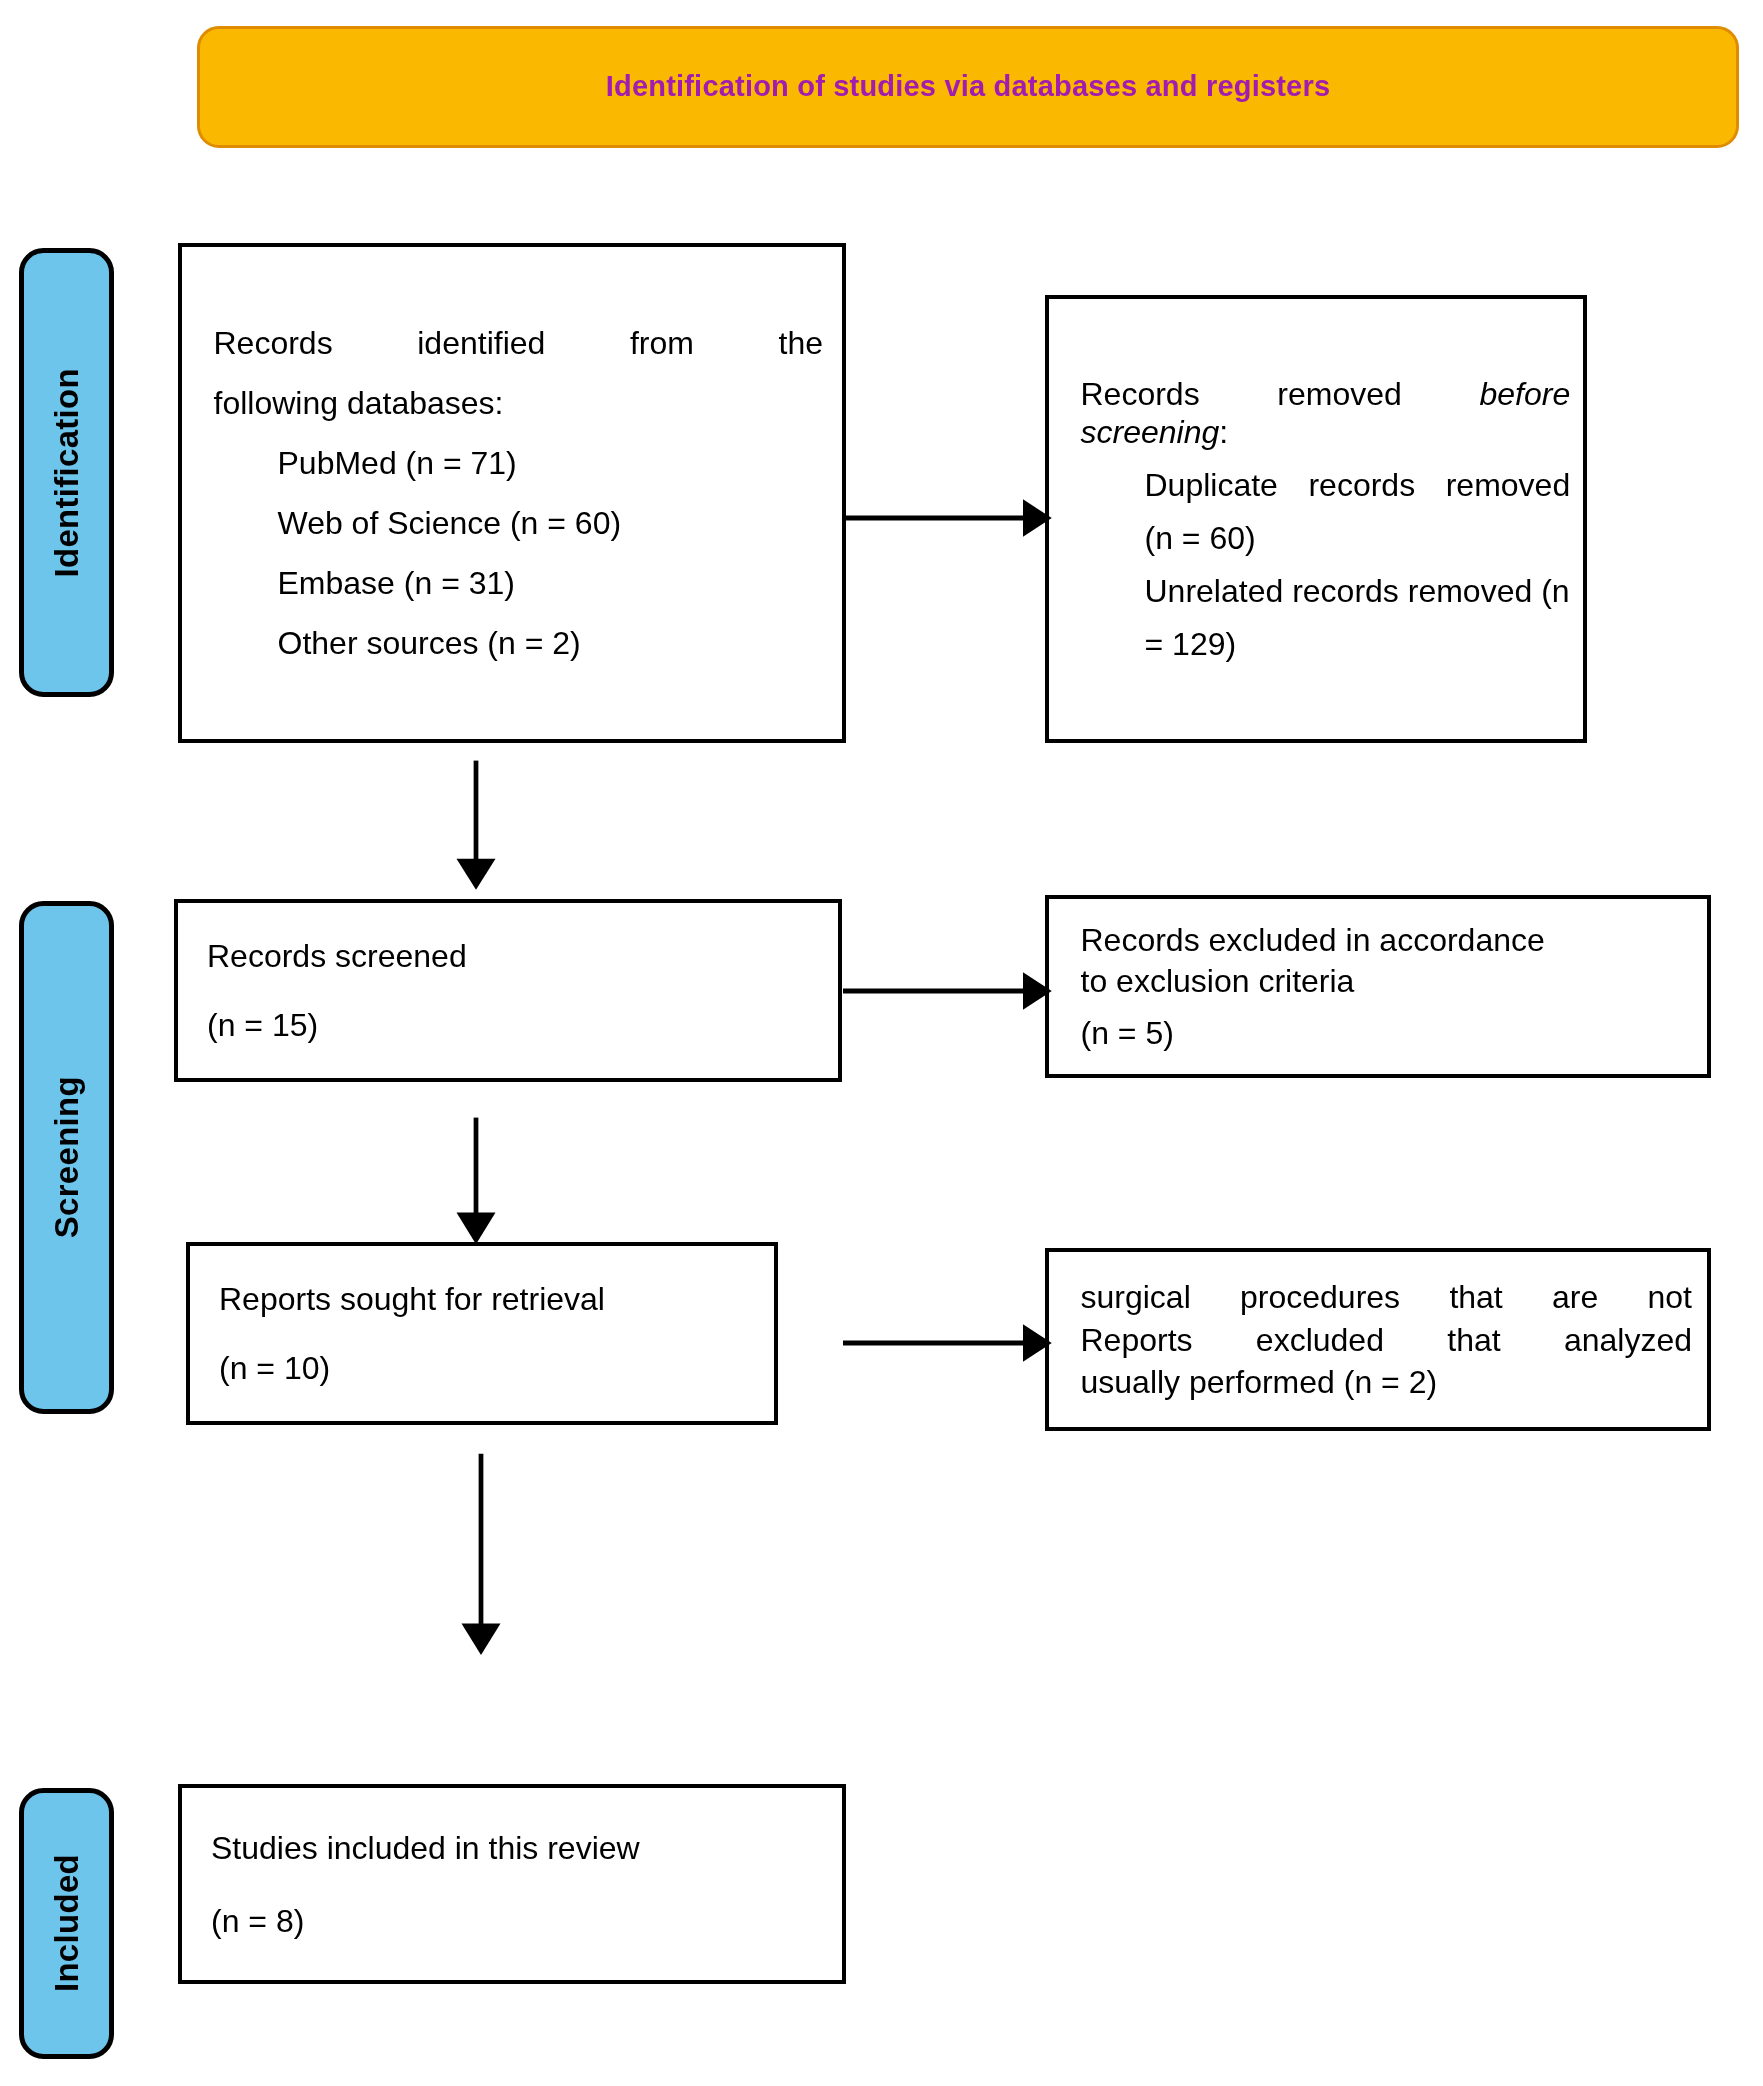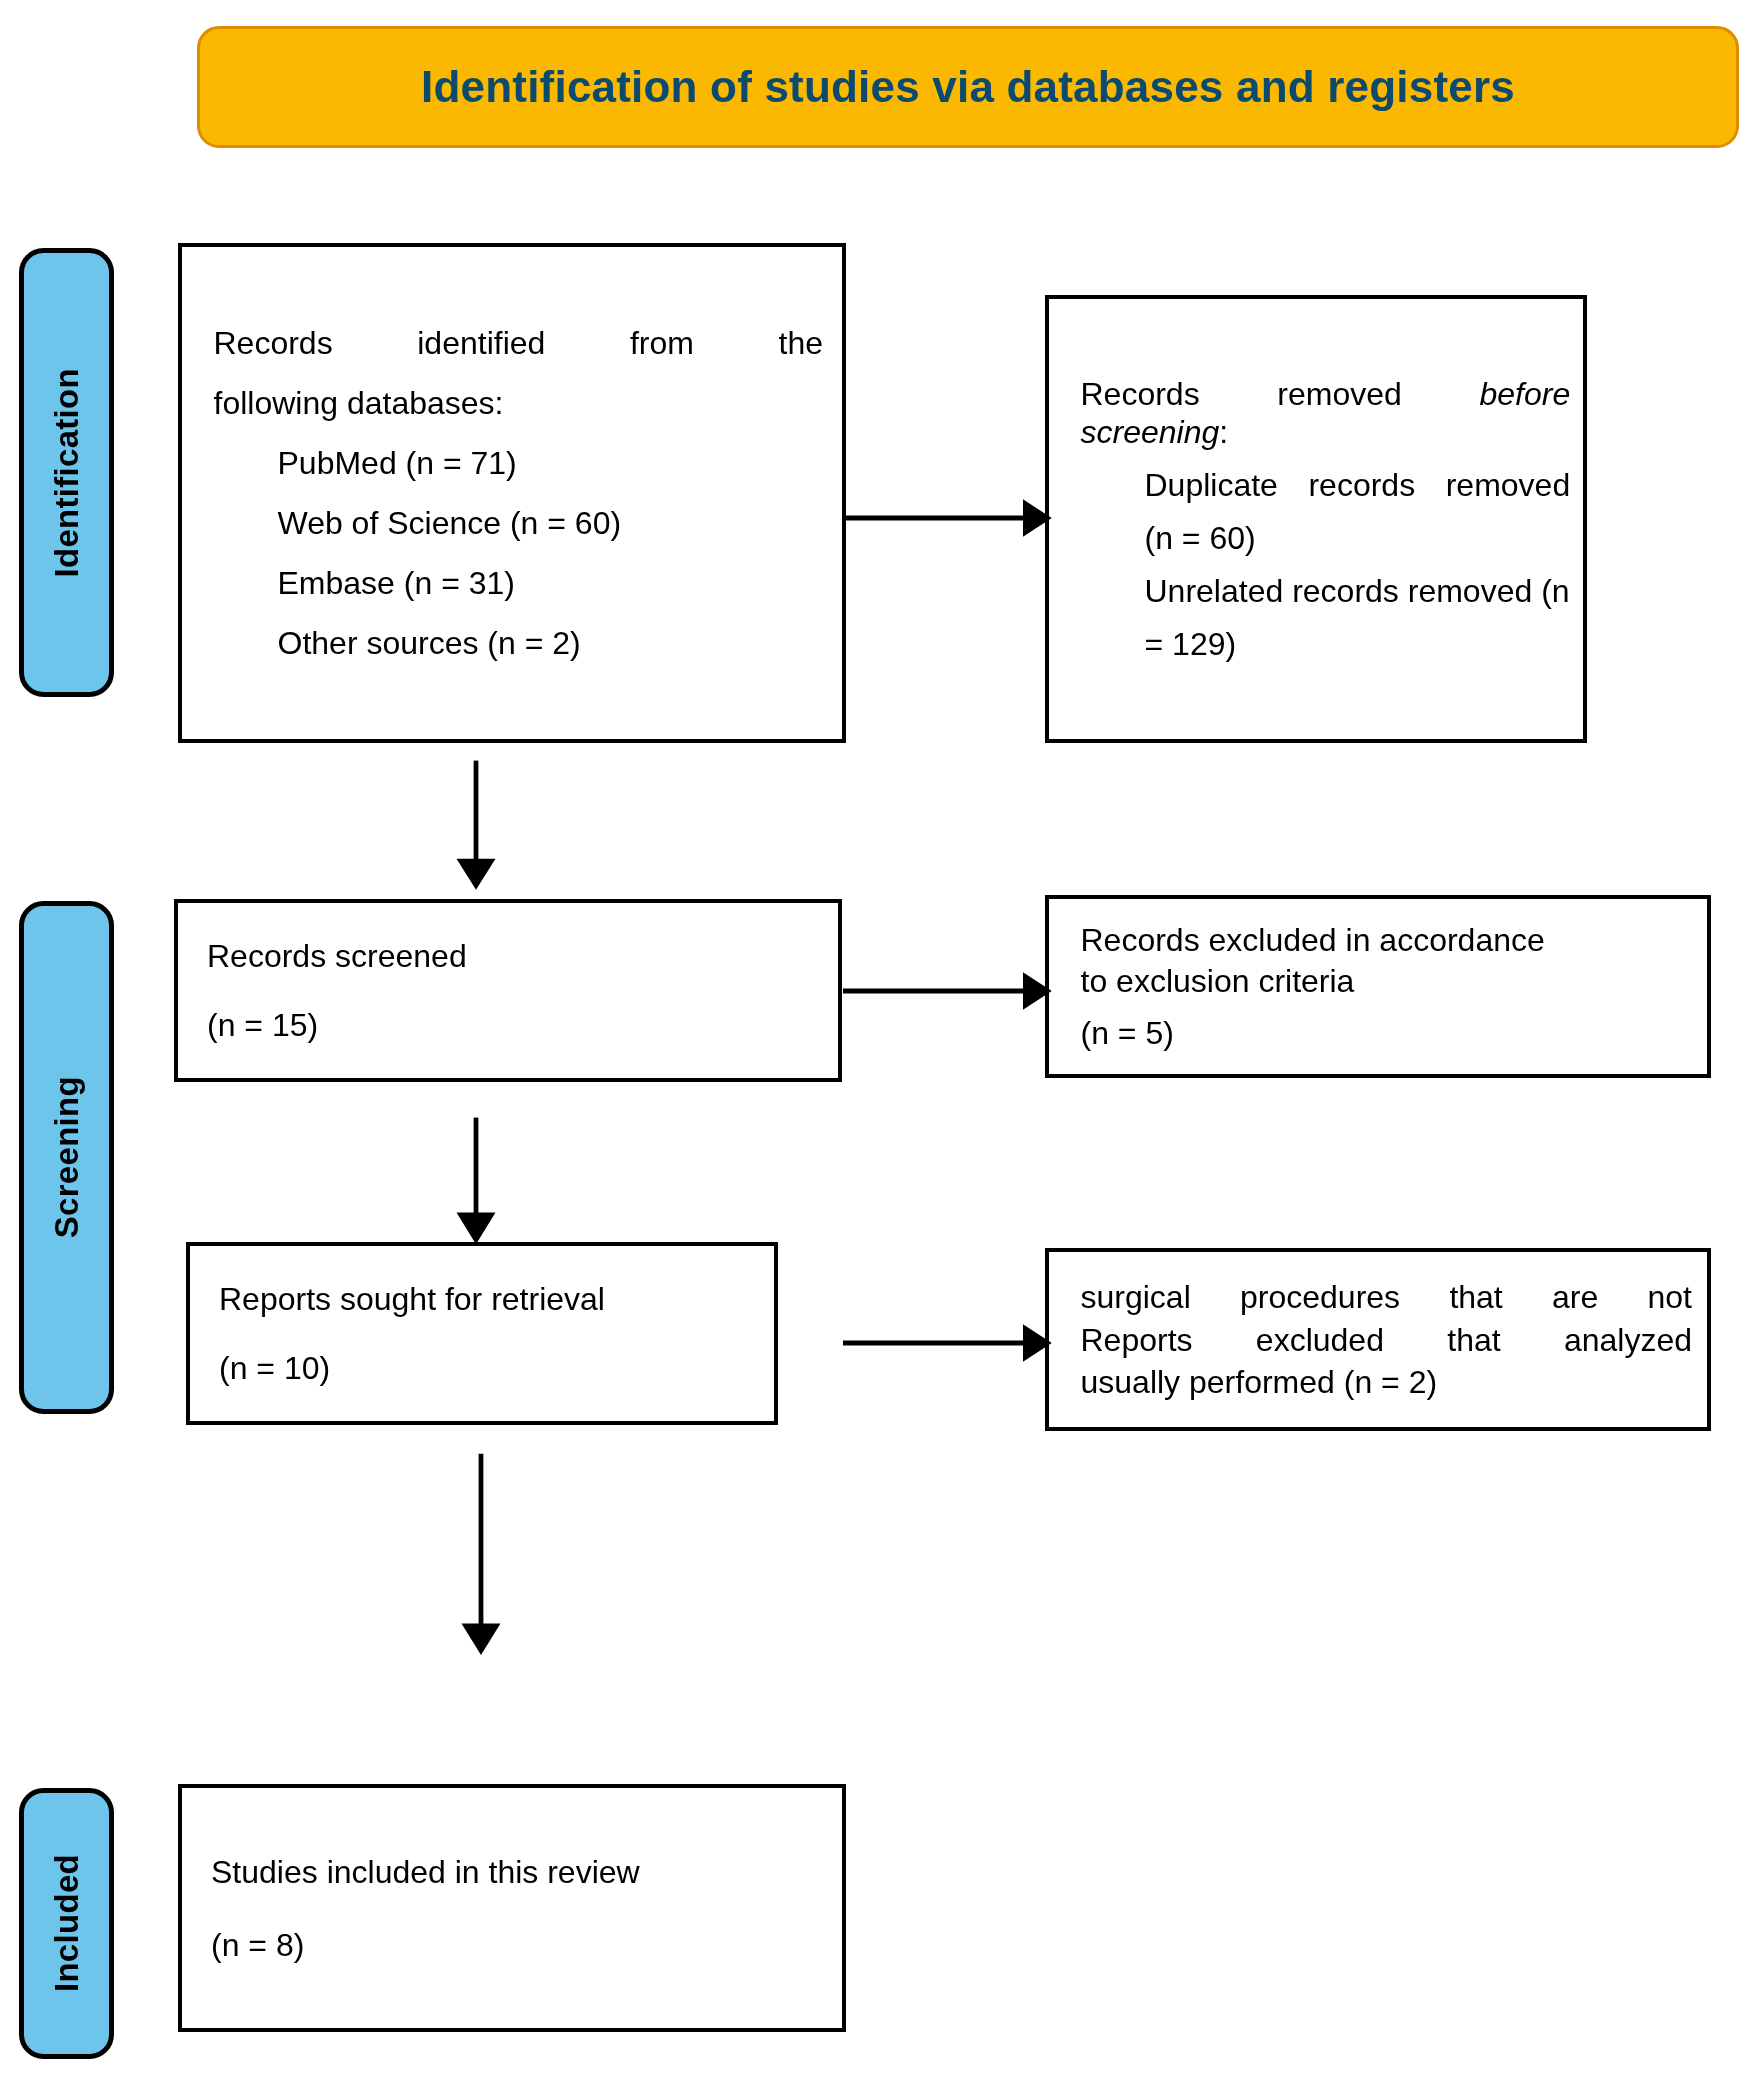--- a/index.html
+++ b/index.html
@@ -26,23 +26,23 @@
     height: 122px;
     background: #FBB800;
     border: 3.7px solid #E08C00;
     border-radius: 22px;
     box-sizing: border-box;
     display: flex;
     align-items: center;
     justify-content: center;
   }
   .banner-title {
-    font-size: 44px;
+    font-size: 29px;
     font-weight: bold;
-    color: #0c4a6e;
+    color: #a21caf;
     letter-spacing: 0.2px;
     text-align: center;
     white-space: nowrap;
   }
 
   
   .stage-tab {
     position: absolute;
     left: 19px;
     width: 95px;
@@ -207,21 +207,21 @@
   <div class="box" style="left:1045px; top:1248px; width:666px; height:183px;">
     <div class="box-inner">
       <div class="b6-text">
         <p class="ln justify">surgical procedures that are not</p>
         <p class="ln justify">Reports excluded that analyzed</p>
         <p class="ln">usually performed (n = 2)</p>
       </div>
     </div>
   </div>
 
-  <div class="box" style="left:178px; top:1784px; width:668px; height:248px;">
+  <div class="box" style="left:178px; top:1784px; width:668px; height:200px;">
     <div class="box-inner">
       <div class="b7-text">
         <p class="ln"> Studies included in this review</p>
         <p class="ln">(n = 8)</p>
       </div>
     </div>
   </div>
 
   <div class="conn" style="left:843px; top:494px;">
     <svg width="213" height="48" viewBox="0 0 400 90">

